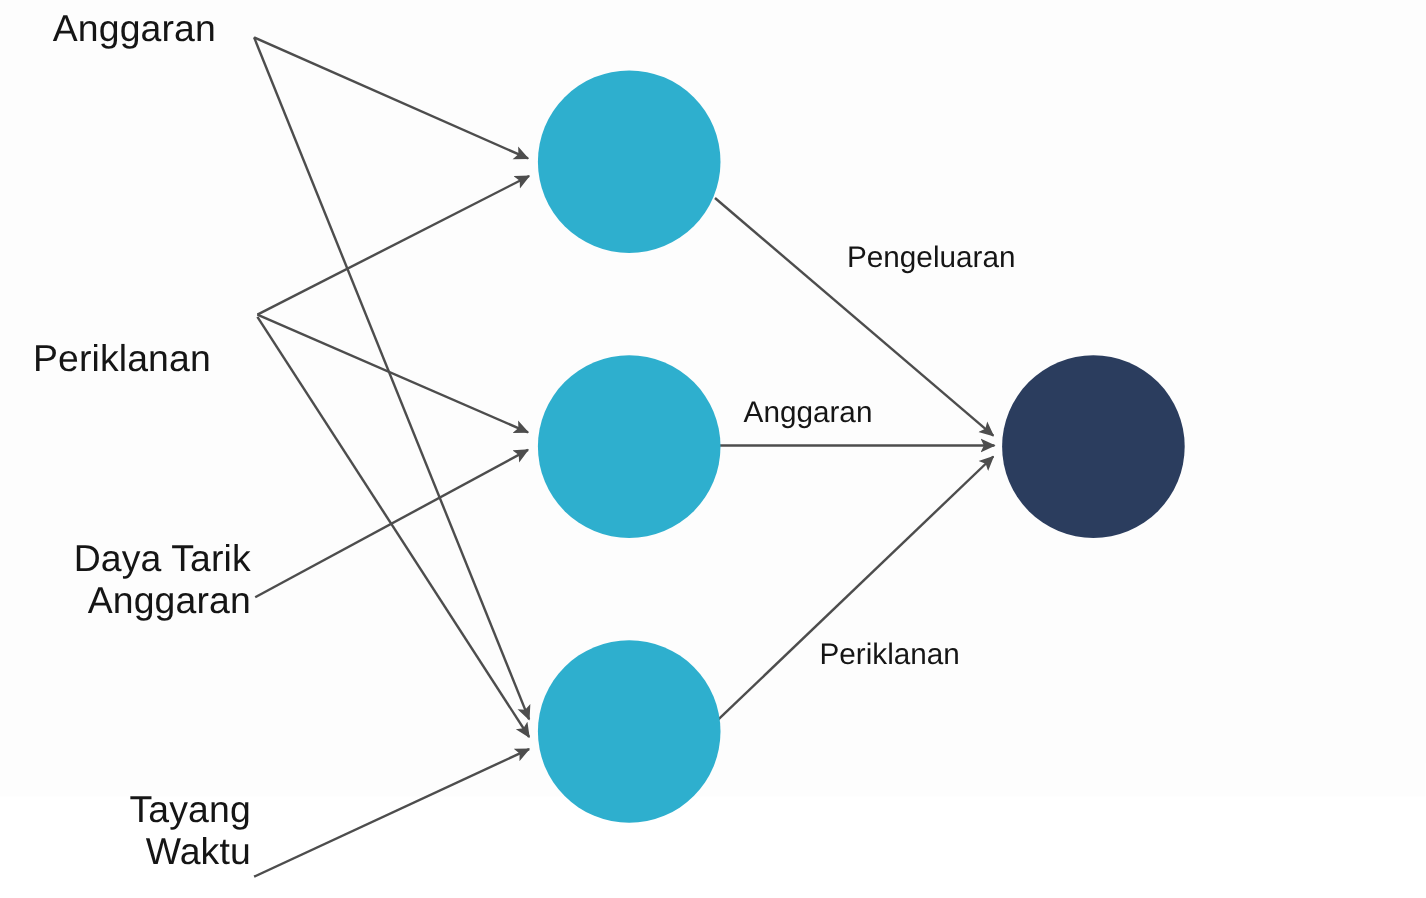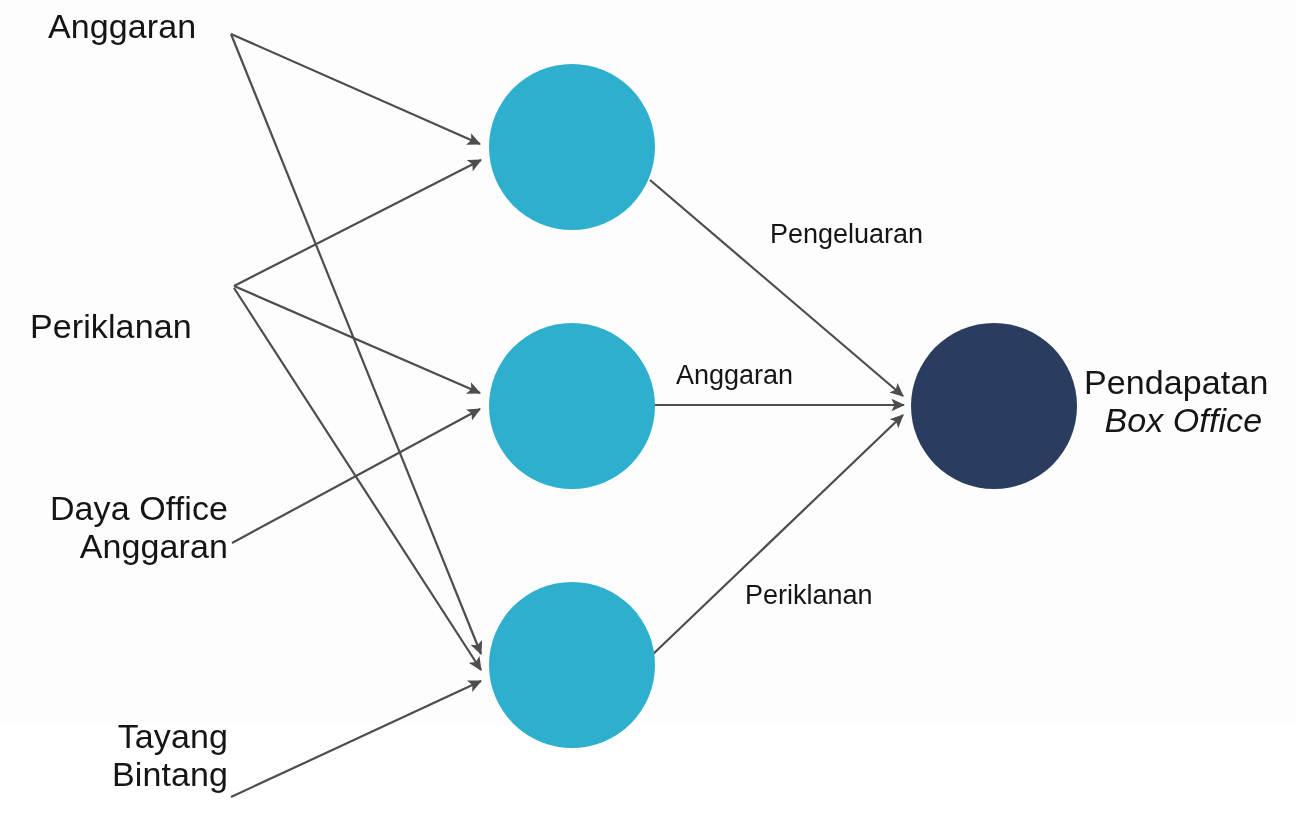--- a/index.html
+++ b/index.html
@@ -94,33 +94,29 @@
 
   <div class="lbl" style="left:48px; top:7px;">
     <span class="ln">Anggaran</span>
   </div>
 
   <div class="lbl" style="left:30px; top:259px;margin-top:48px;">
     <span class="ln">Periklanan</span>
   </div>
 
   <div class="lbl two-line right-align" style="left:10px; top:489px; width:218px;">
-    <span class="ln">Daya Office</span>
+    <span class="ln">Daya Tarik</span>
     <span class="ln">Anggaran</span>
   </div>
 
   <div class="lbl two-line right-align" style="left:10px; top:717px; width:218px;">
     <span class="ln">Tayang</span>
-    <span class="ln">Bintang</span>
+    <span class="ln">Waktu</span>
   </div>
 
   <div class="edge-lbl" style="left:770px; top:219px;">Pengeluaran</div>
 
   <div class="edge-lbl" style="left:676px; top:360px;">Anggaran</div>
 
   <div class="edge-lbl" style="left:745px; top:580px;">Periklanan</div>
 
-  <div class="lbl two-line" style="left:1084px; top:363px;">
-    <span class="ln">Pendapatan</span>
-    <span class="ln ital indent">Box Office</span>
-  </div>
 
 </div>
 
 </body></html>

